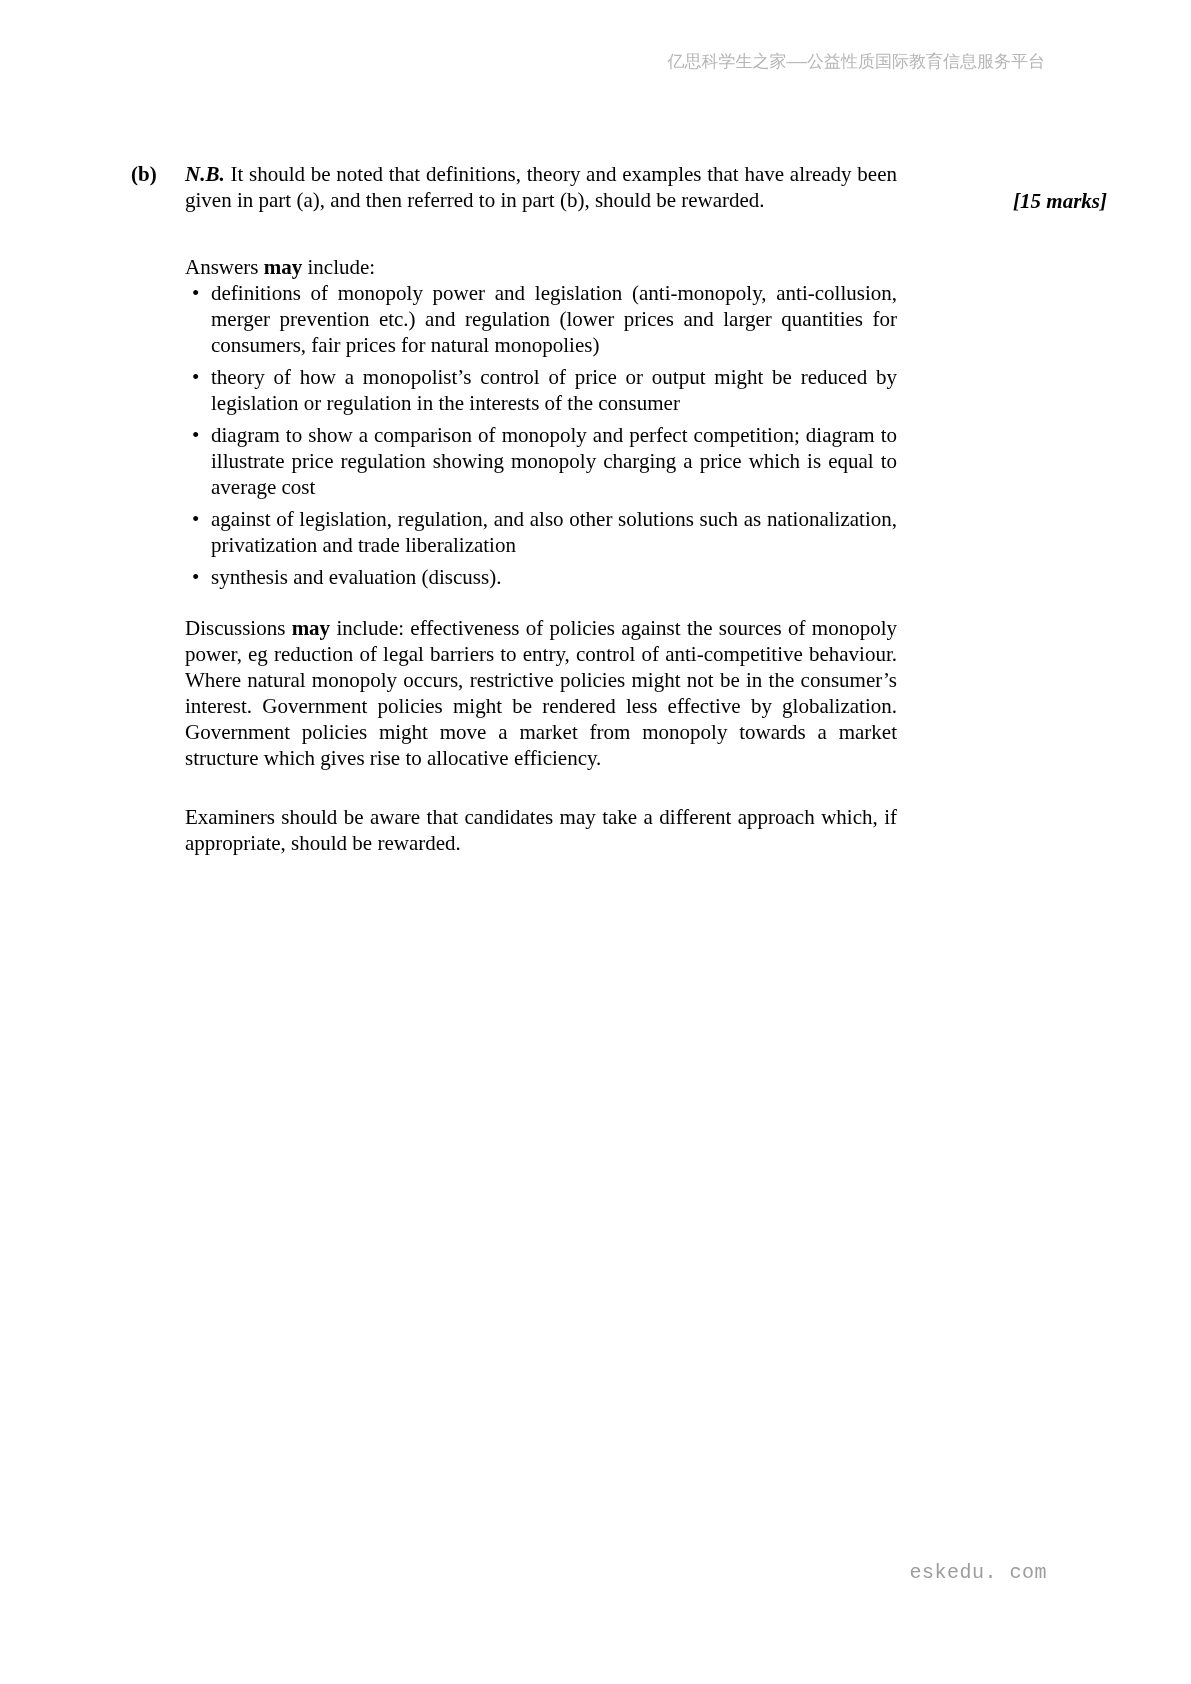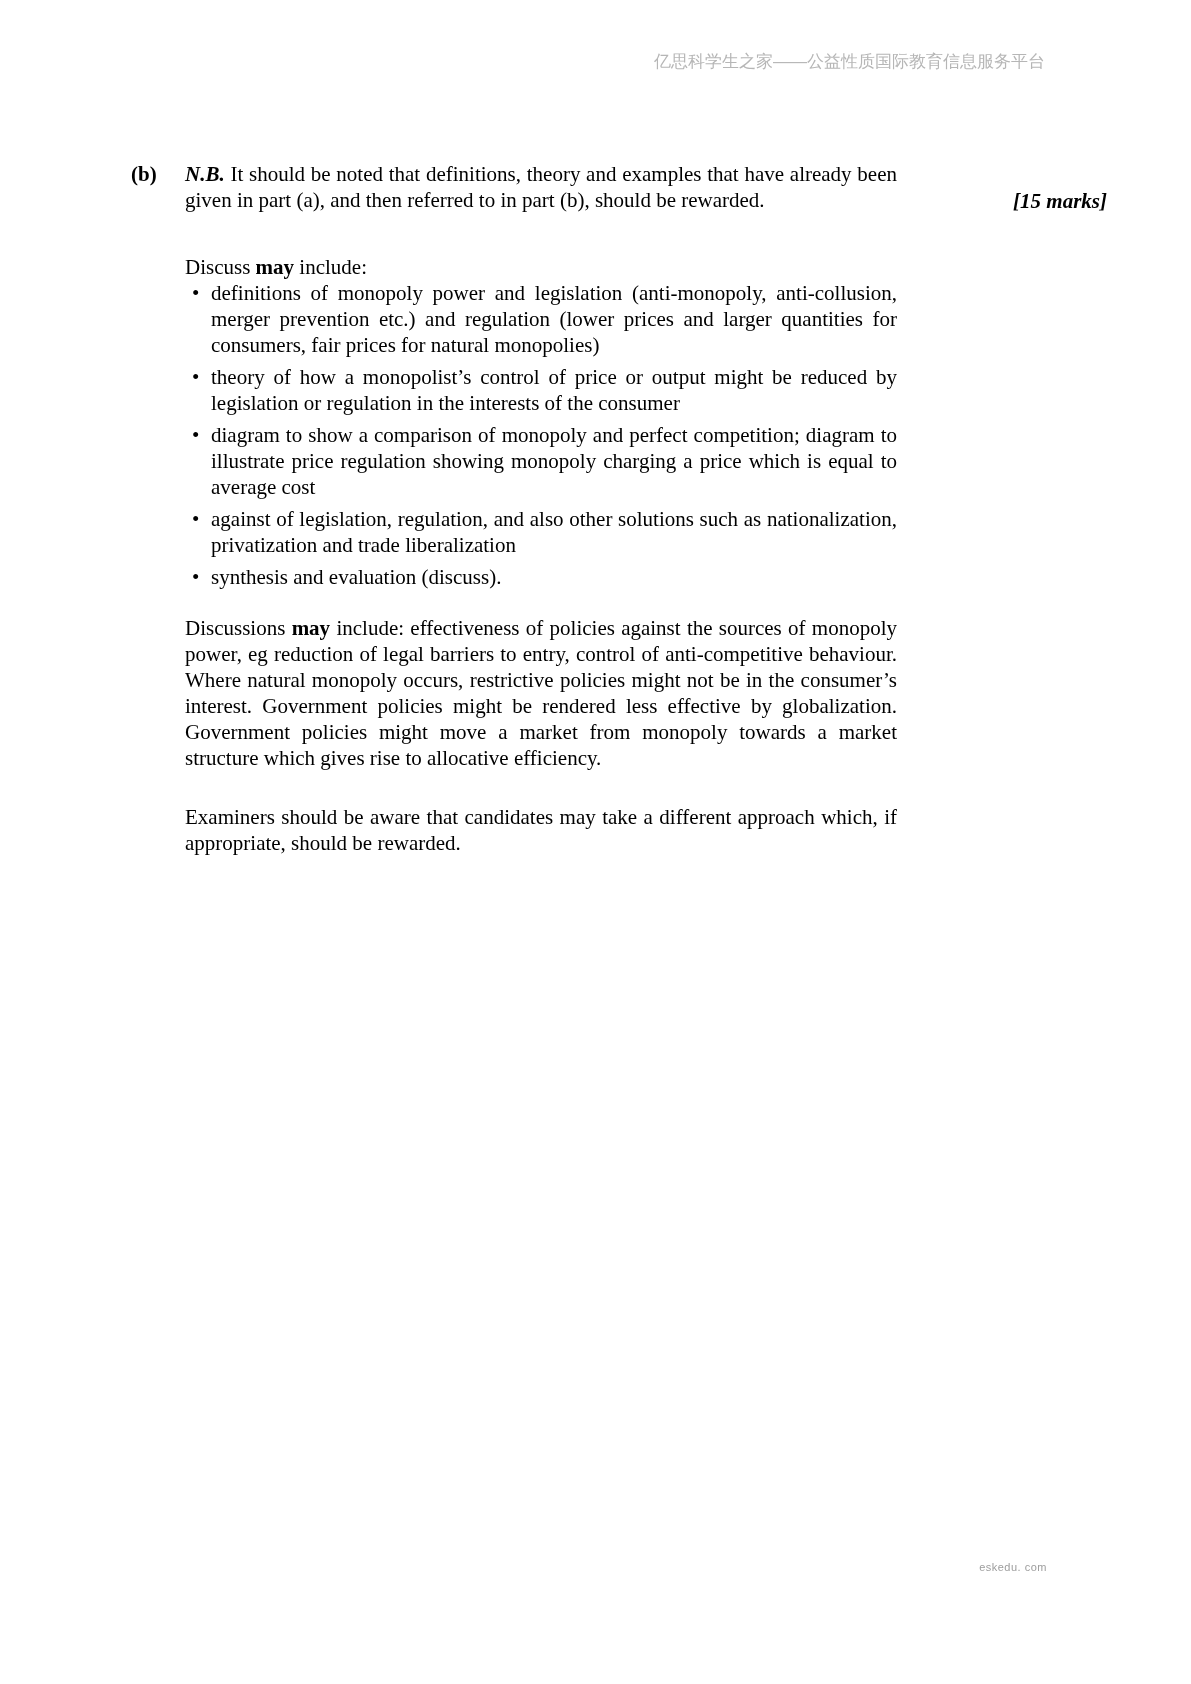--- a/index.html
+++ b/index.html
@@ -8,33 +8,33 @@
     width:1191px;
     height:1684px;
     margin:0 auto;
     background:#ffffff;
     font-family:"Liberation Serif", serif;
     color:#000000;
     overflow:hidden;
   }
   .watermark{
     position:absolute;
-    font-family:Liberation Sans, sans-serif;
+    font-family:Liberation Mono, monospace;
     white-space:nowrap;
   }
   .watermark-header{
     top:50px;
     right:146px;
     font-size:17px;
     color:#b6b6b6;
   }
   .watermark-footer{
     top:1561px;
     right:144px;
-    font-size:11px;
+    font-size:20px;
     color:#9d9d9d;
     letter-spacing:0.5px;
   }
   .content{
     position:absolute;
     left:131px;
     top:161px;
     width:976px;
     font-size:21px;
     line-height:26px;
@@ -99,21 +99,21 @@
 
   <div class="content">
 
     <div class="q-row">
       <div class="q-label">(b)</div>
       <div class="marks">[15 marks]</div>
     </div>
 
     <p class="para nb-para"><span class="nb-lead">N.B.</span><span> It should be noted that definitions, theory and examples that have already been given in part (a), and then referred to in part (b), should be rewarded.</span></p>
 
-    <p class="para intro-para"><span>Discuss </span><span class="bold">may</span><span> include:</span></p>
+    <p class="para intro-para"><span>Answers </span><span class="bold">may</span><span> include:</span></p>
 
     <ul class="bullets">
       <li><span class="dot">•</span><span>definitions of monopoly power and legislation (anti-monopoly, anti-collusion, merger prevention </span><span class="italic">etc.</span><span>) and regulation (lower prices and larger quantities for consumers, fair prices for natural monopolies)</span></li>
       <li><span class="dot">•</span><span>theory of how a monopolist’s control of price or output might be reduced by legislation or regulation in the interests of the consumer</span><span class="italic"></span><span></span></li>
       <li><span class="dot">•</span><span>diagram to show a comparison of monopoly and perfect competition; diagram to illustrate price regulation showing monopoly charging a price which is equal to average cost</span><span class="italic"></span><span></span></li>
       <li><span class="dot">•</span><span>against of legislation, regulation, and also other solutions such as nationalization, privatization and trade liberalization</span><span class="italic"></span><span></span></li>
       <li><span class="dot">•</span><span>synthesis and evaluation (discuss).</span><span class="italic"></span><span></span></li>
     </ul>
 
     <p class="para discussion-para"><span>Discussions </span><span class="bold">may</span><span> include: effectiveness of policies against the sources of monopoly power, </span><span class="italic">eg</span><span> reduction of legal barriers to entry, control of anti-competitive behaviour.  Where natural monopoly occurs, restrictive policies might not be in the consumer’s interest.  Government policies might be rendered less effective by globalization.  Government policies might move a market from monopoly towards a market structure which gives rise to allocative efficiency.</span></p>

